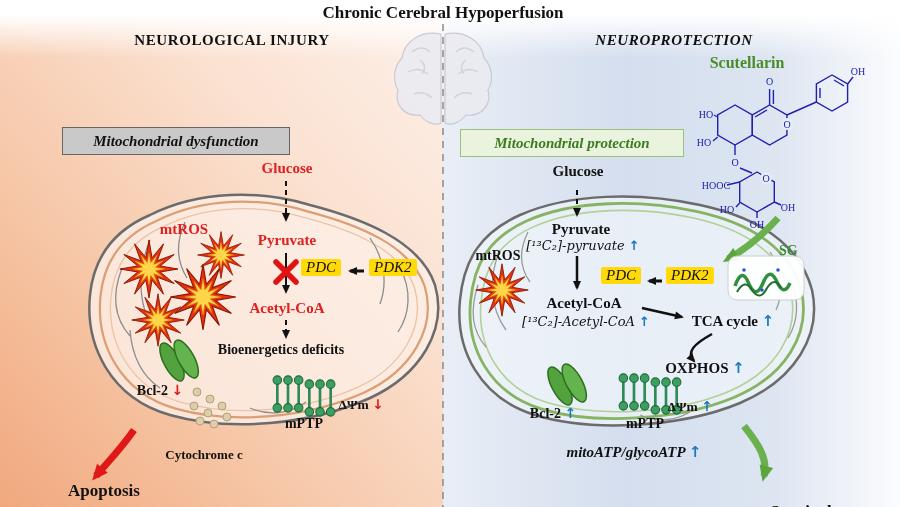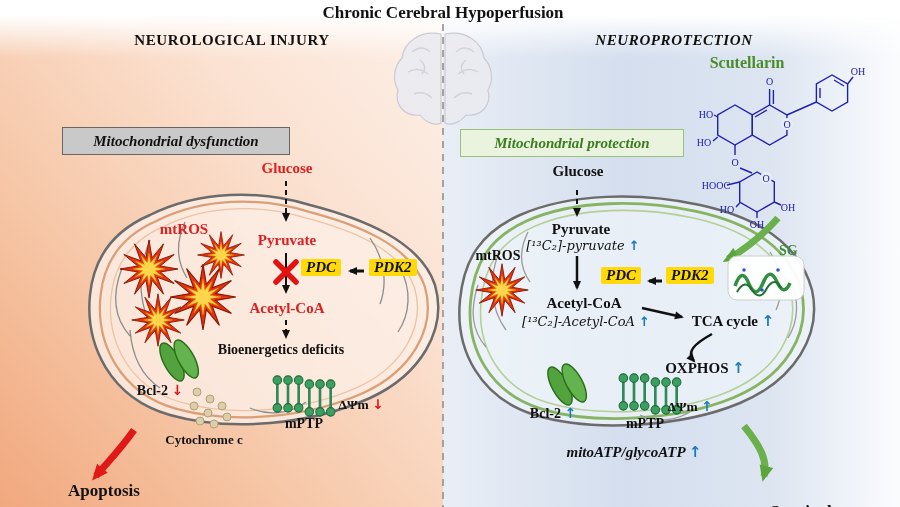--- a/index.html
+++ b/index.html
@@ -11,21 +11,21 @@
   #top-fade{position:absolute;left:0;right:0;top:0;height:58px;z-index:0;
             background:linear-gradient(#ffffff 25%,rgba(255,255,255,0));}
   #art{position:absolute;left:0;top:0;z-index:1;}
   .lbl{position:absolute;z-index:2;white-space:nowrap;line-height:1.12;}
   .c{transform:translateX(-50%);}
   .b{font-weight:bold;}
   .i{font-style:italic;}
   .red{color:#e02020;}
   .up{color:#1a7abc;font-weight:bold;font-family:"DejaVu Sans",sans-serif;}
   .dn{color:#e01818;font-weight:bold;font-family:"DejaVu Sans",sans-serif;}
-  .hl{background:#ffd908;padding:0 5px;border-radius:2px;font-style:italic;font-weight:bold;}
+  .hl{background:#ffd908;padding:0 5px;border-radius:2px;font-style:italic;font-weight:normal;}
   .trc{font-family:"DejaVu Serif",serif;}
   .condbox{display:flex;align-items:center;justify-content:center;}
   .chem{font-family:"Liberation Serif",serif;font-size:10px;fill:#2020b0;}
 </style>
 </head>
 <body>
 
 <div id="stage">
 
   <div class="bg" id="bg-left"></div>
@@ -216,21 +216,21 @@
   <div class="lbl b i condbox" style="left:62px;top:127px;width:226px;height:26px;font-size:15px;background:#c9c9c9;border:1.5px solid #666;">Mitochondrial dysfunction</div>
 
   <div class="lbl b c red" style="left:287px;top:160px;font-size:15px;">Glucose</div>
   <div class="lbl b c red" style="left:184px;top:221px;font-size:15px;">mtROS</div>
   <div class="lbl b c red" style="left:287px;top:232px;font-size:15px;">Pyruvate</div>
   <div class="lbl hl" style="left:301px;top:259px;font-size:15px;">PDC</div>
   <div class="lbl hl" style="left:369px;top:259px;font-size:15px;">PDK2</div>
   <div class="lbl b c red" style="left:287px;top:300px;font-size:15px;">Acetyl-CoA</div>
   <div class="lbl b c" style="left:281px;top:342px;font-size:14px;">Bioenergetics deficits</div>
   <div class="lbl b c" style="left:160px;top:383px;font-size:14px;"><span>Bcl-2</span> <span class="dn">↓</span></div>
-  <div class="lbl b c" style="left:204px;top:433px;font-size:13px;">Cytochrome c</div>
+  <div class="lbl b c" style="left:204px;top:448px;font-size:13px;">Cytochrome c</div>
   <div class="lbl b c" style="left:304px;top:416px;font-size:14px;">mPTP</div>
   <div class="lbl b c" style="left:361px;top:397px;font-size:13.5px;"><span>ΔΨm</span> <span class="dn">↓</span></div>
   <div class="lbl b c" style="left:104px;top:481px;font-size:17px;">Apoptosis</div>
 
   <div class="lbl b c" style="left:578px;top:163px;font-size:15px;">Glucose</div>
   <div class="lbl b c" style="left:498px;top:248px;font-size:14px;">mtROS</div>
   <div class="lbl b c" style="left:581px;top:221px;font-size:15px;">Pyruvate</div>
   <div class="lbl i c trc" style="left:583px;top:239px;font-size:13px;"><span>[¹³C₂]-pyruvate</span> <span class="up">↑</span></div>
   <div class="lbl hl" style="left:601px;top:267px;font-size:15px;">PDC</div>
   <div class="lbl hl" style="left:666px;top:267px;font-size:15px;">PDK2</div>

